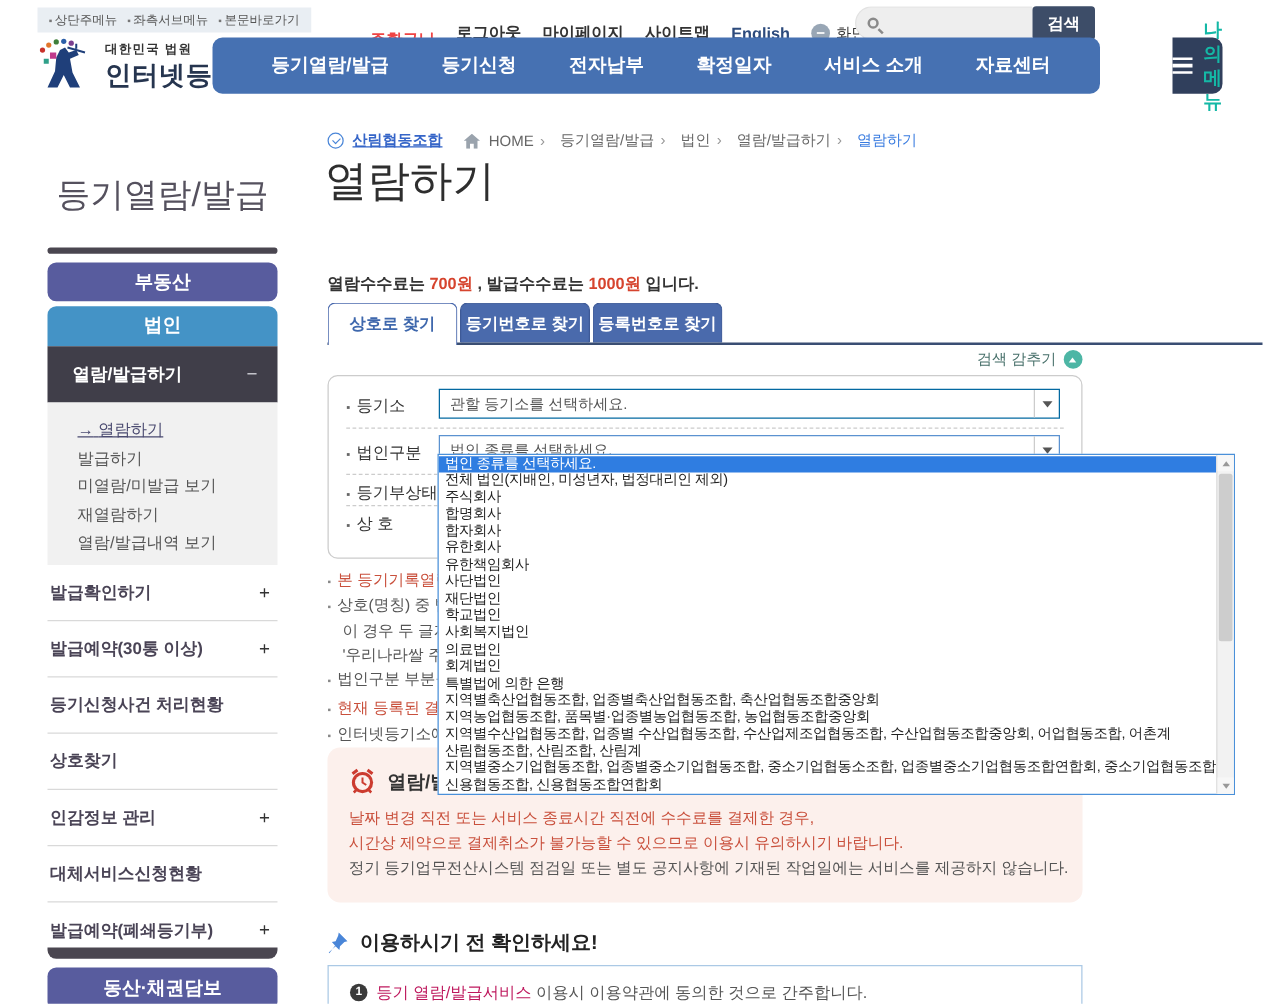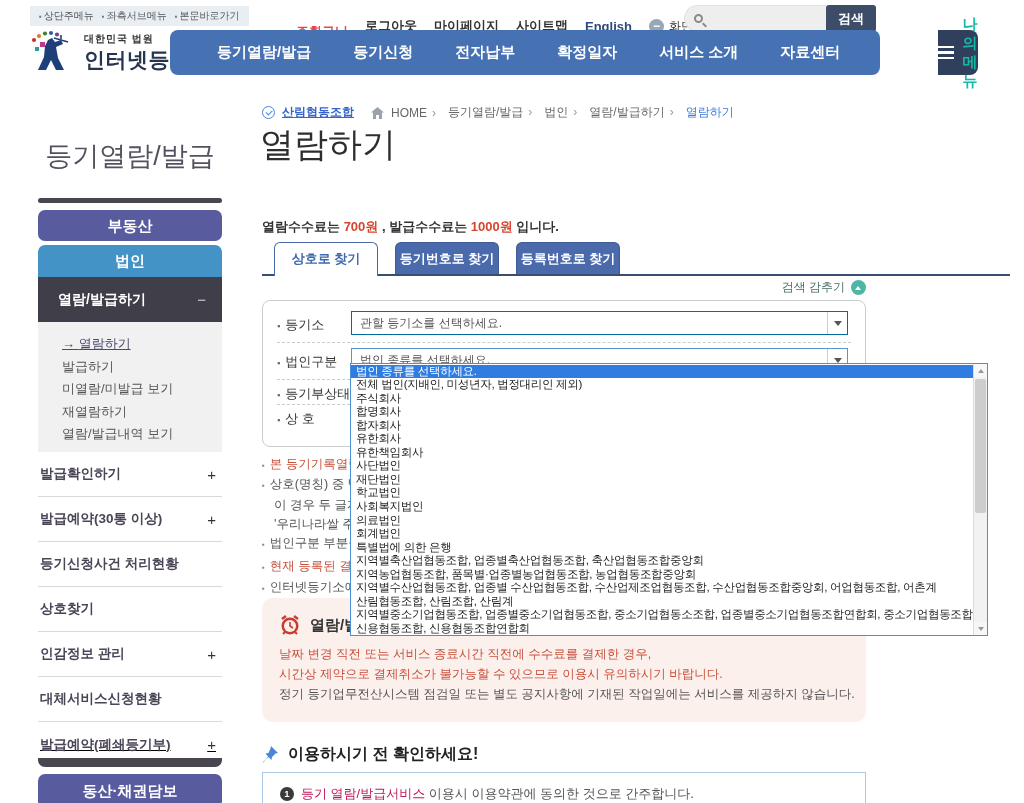--- a/index.html
+++ b/index.html
@@ -51,31 +51,31 @@
   .btn-re { top:210px; height:31px; line-height:31px; background:#585c9e; border-radius:7px; }
   .btn-corp { top:245px; height:32px; line-height:32px; background:#4493c6; border-radius:7px 7px 0 0; }
   .sec-open { left:38px; top:277px; width:184px; height:45px; background:#403e49; color:#fff; display:flex; align-items:center; justify-content:space-between; padding:0 16px 0 20px; cursor:pointer; }
   .sec-open .lbl { font-weight:bold; font-size:14px; }
   .sec-open .col { font-size:15px; color:#cfcfd6; }
   .submenu { left:38px; top:322px; width:184px; height:130px; background:#f1f1f1; padding:11px 0 0 24px; }
   .submenu div { font-size:13px; color:#555; line-height:22.5px; cursor:pointer; }
   .submenu .cur { color:#4a4a70; text-decoration:underline; }
   .sb-menu { left:38px; top:452px; width:184px; }
   .sb-row { height:45px; display:flex; align-items:center; justify-content:space-between; border-bottom:1px solid #d9d9d9; padding:0 6px 0 2px; cursor:pointer; }
-  .sb-row:last-child { border-bottom:none;text-decoration:underline; }
+  .sb-row:last-child { border-bottom:none; }
   .sb-row .t { font-size:13.5px; font-weight:bold; color:#4a4456; white-space:nowrap; }
   .sb-row .x { font-size:15px; color:#333; }
   .sb-bottombar { left:38px; top:758px; width:184px; height:9px; background:#4a4650; border-radius:0 0 7px 7px; }
   .btn-dongsan { top:774px; height:34px; line-height:34px; background:#585c9e; border-radius:7px; }
 
   
   .page-title { left:260px; top:122px; font-size:34px; color:#2e2e2e; }
   .fee { left:262px; top:218px; font-size:13px; font-weight:bold; color:#333; }
   .fee .red { color:#d6442e; }
-  .tabs { left:262px; top:242px; display:flex; gap:17px;margin-left:12px; }
+  .tabs { left:262px; top:242px; display:flex; gap:2px; }
   .tab { width:104px; height:32px; line-height:31px; text-align:center; font-size:13px; font-weight:bold; border-radius:6px 6px 0 0; cursor:pointer; }
   .tab.on { background:#fff; color:#3f68ad; border:1px solid #4a69ad; border-bottom:none; height:34px; position:relative; z-index:2; }
   .tab.off { background:#4a6aac; color:#fff; border:1px solid #3e5a97; border-bottom:none; }
   .tabline { left:262px; top:274px; width:748px; height:2px; background:#3a4e73; }
   .hide-search { left:262px; top:279px; width:604px; display:flex; justify-content:flex-end; align-items:center; gap:6px; cursor:pointer; }
   .hide-search .txt { font-size:12px; color:#456e68; }
   .hide-search .circ { width:15px; height:15px; border-radius:50%; background:#4db6a5; position:relative; }
   .hide-search .circ::after { content:""; position:absolute; left:4px; top:6px; border-left:3.5px solid transparent; border-right:3.5px solid transparent; border-bottom:4px solid #fff; }
 
   .form-box { left:262px; top:300px; width:604px; height:147px; border:1px solid #ccc; border-radius:8px; background:#fff; }

